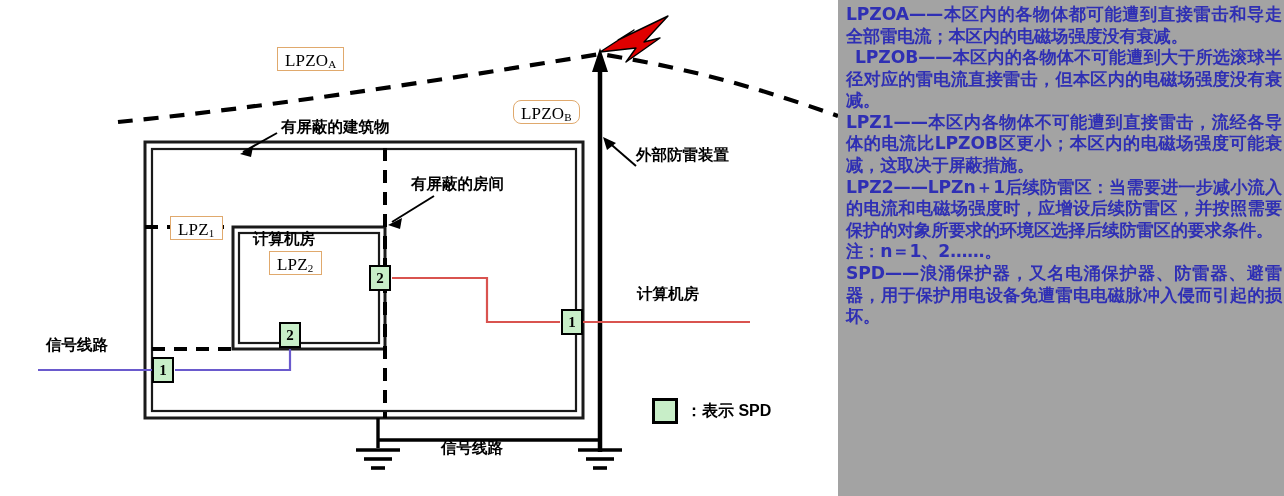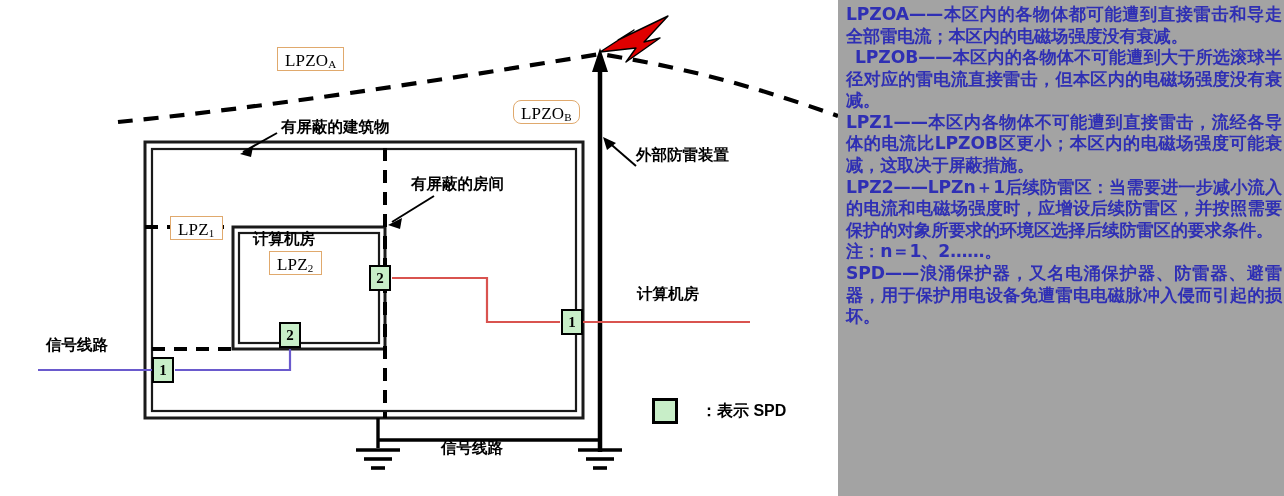--- a/index.html
+++ b/index.html
@@ -85,21 +85,21 @@
     box-sizing: border-box;
   }
 
   
   #legend {
     position: absolute;
     left: 652px;
     top: 398px;
     display: flex;
     align-items: center;
-    gap: 23px;
+    gap: 8px;
     white-space: nowrap;
     justify-content: center;
   }
   #legend-swatch {
     width: 26px;
     height: 26px;
     background: #c8eec8;
     border: 3px solid #000000;
     box-sizing: border-box;
   }

